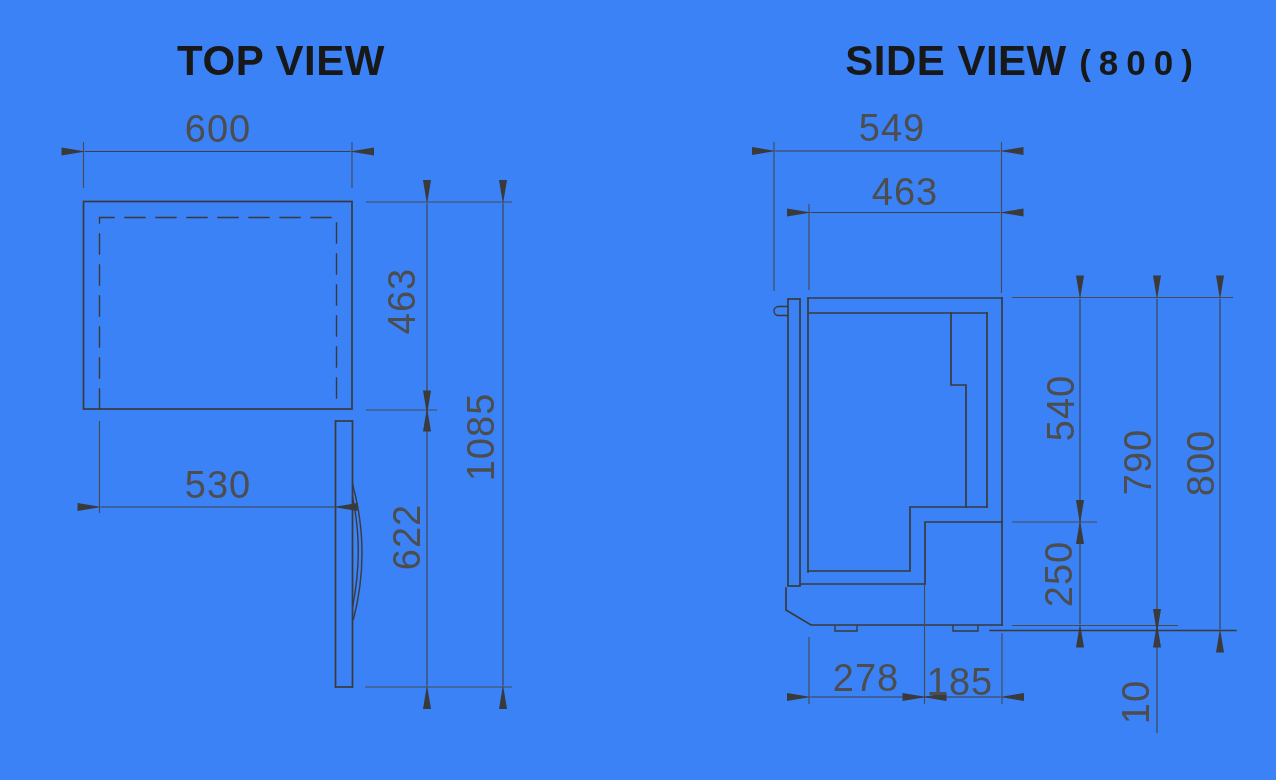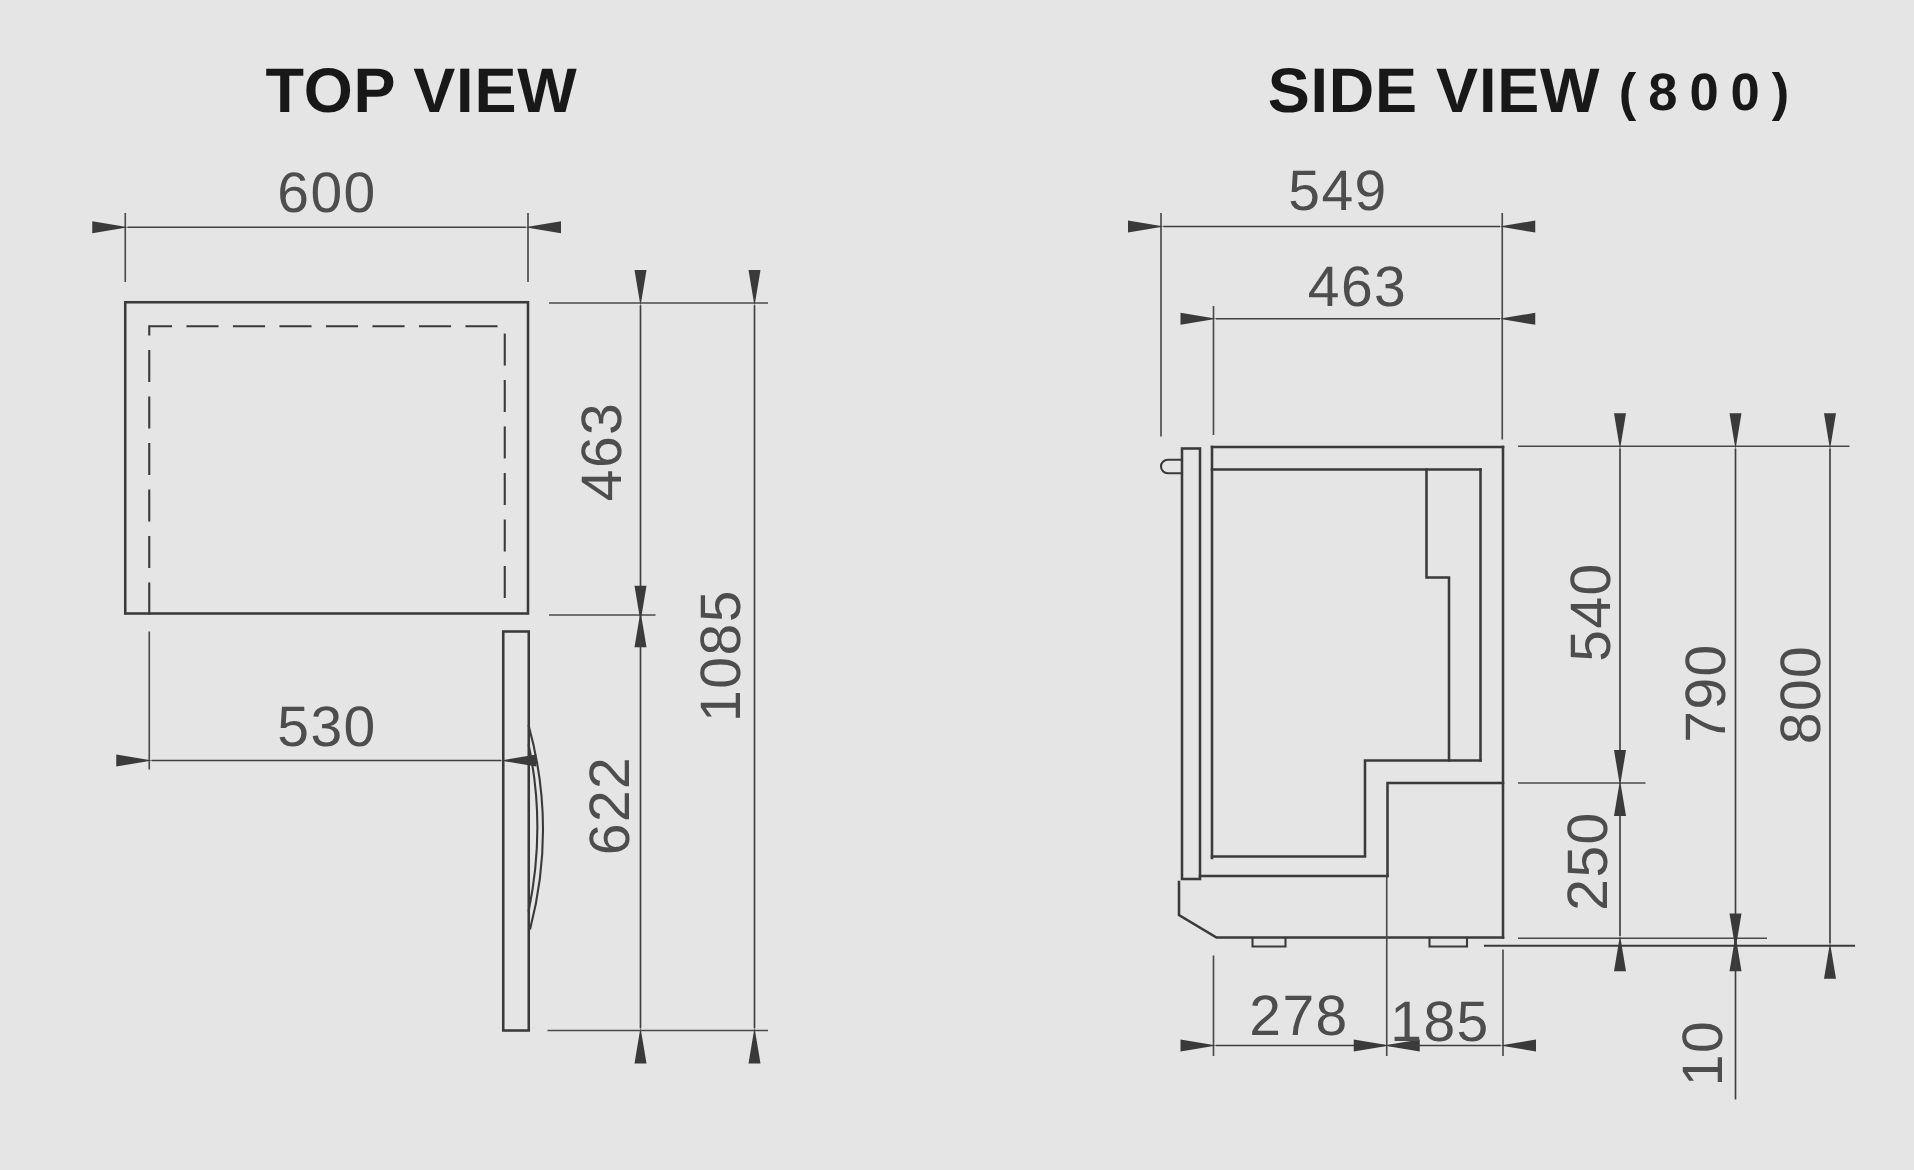--- a/index.html
+++ b/index.html
@@ -1,16 +1,16 @@
 <!DOCTYPE html>
 <html><head>
 <meta charset="utf-8">
 <style>
   html,body{margin:0;padding:0;background:#fdfcf6;}
-  .stage{position:relative;width:1276px;height:780px;background:#e5e5e5;overflow:hidden;}
+  .stage{position:relative;width:1276px;height:780px;background:#3b82f6;overflow:hidden;}
   svg{display:block;}
   .obj{stroke:#3a3a3a;stroke-width:1.7;fill:none;stroke-linecap:square;}
   .obj2{stroke:#3a3a3a;stroke-width:1.4;fill:none;stroke-linecap:square;}
   .dash{stroke-dasharray:20 11;}
   .ext{stroke:#4a4a4a;stroke-width:1.1;fill:none;}
   .dim{stroke:#3f3f3f;stroke-width:1.1;fill:none;}
   text{font-family:"Liberation Sans","DejaVu Sans",sans-serif;}
   .num{font-size:38px;fill:#4d4d4d;letter-spacing:1px;}
   .title{font-size:42px;font-weight:bold;fill:#181818;letter-spacing:0.5px;}
   .subtitle{font-size:35px;font-weight:bold;fill:#181818;letter-spacing:8px;}

